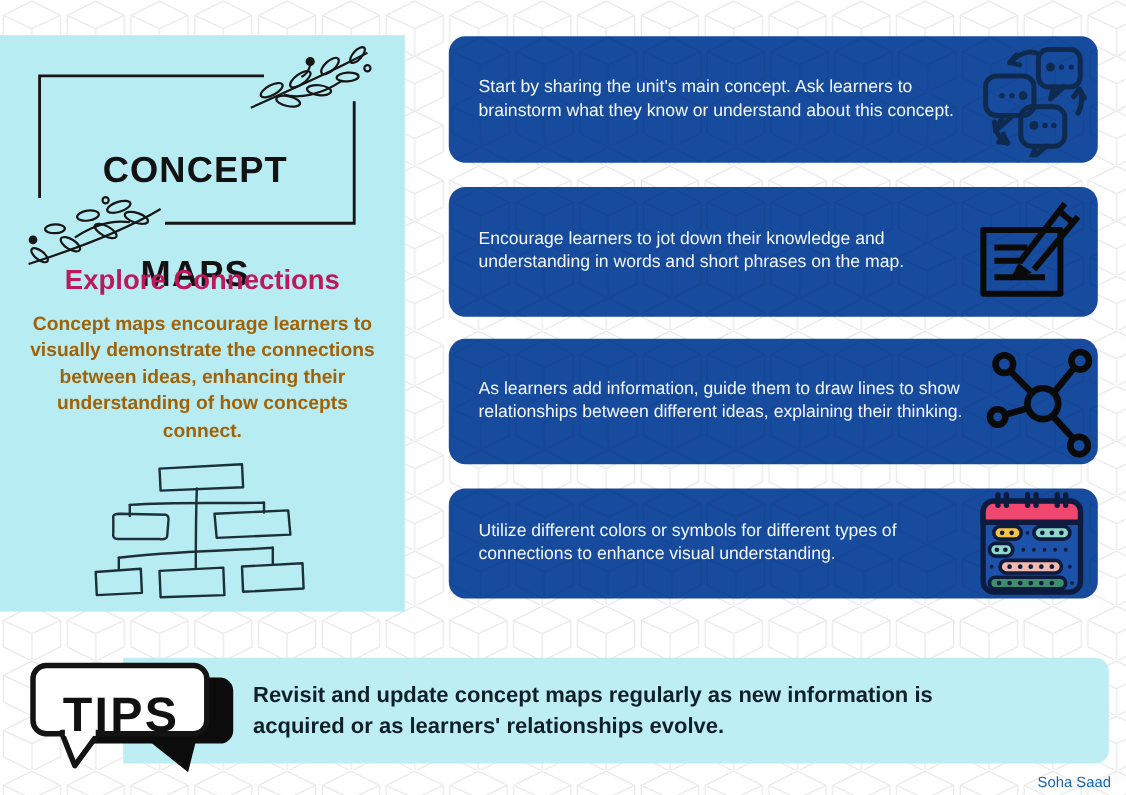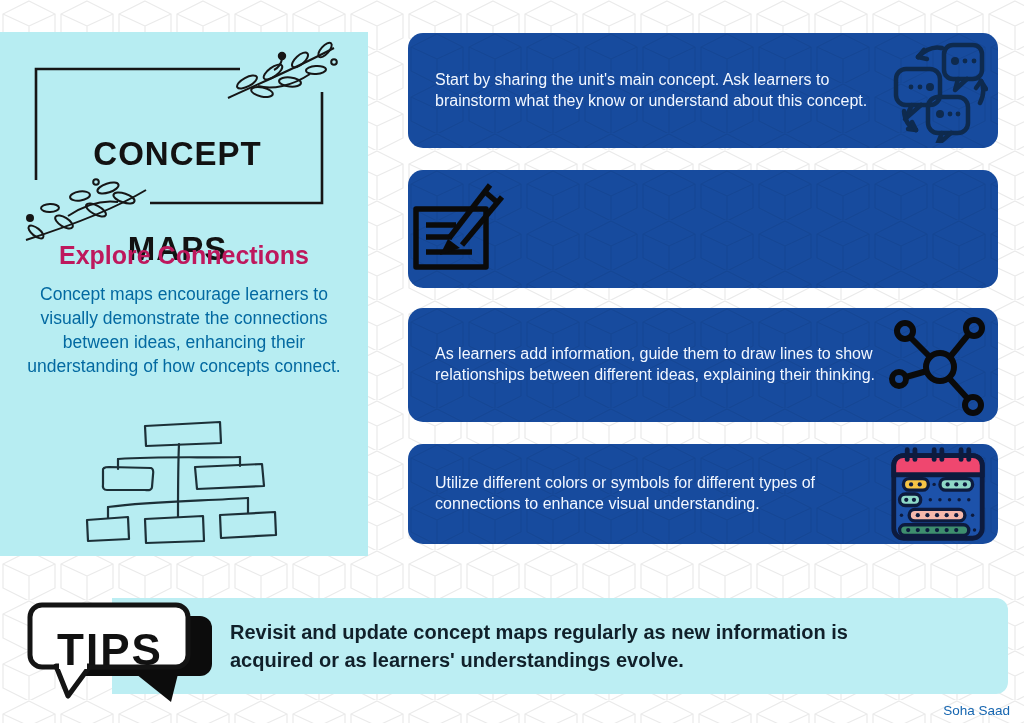--- a/index.html
+++ b/index.html
@@ -22,35 +22,35 @@
     text-align:center; color:#121212;
     font-size:33px; font-weight:700; letter-spacing:1px; line-height:1.48;
   }
   .title span { display:block;margin-top:46px; }
   .subtitle {
     position:absolute; left:0; top:209px; width:368px;
     text-align:center; color:#be185d; font-size:25px; font-weight:800;
   }
   .description {
     position:absolute; left:14px; top:250px; width:340px;
-    text-align:center; color:#0369a1; font-size:17.5px; line-height:1.38;
-    font-weight:400;
+    text-align:center; color:#a16207; font-size:17.5px; line-height:1.38;
+    font-weight:700;
   }
   .sketch-svg { position:absolute; left:43px; top:385px; }
 
   
   .steps { position:absolute; left:408px; top:0; width:590px; z-index:1; }
   .step-card {
     position:absolute; left:0; width:590px;
     background:#174b9e; border-radius:15px; overflow:hidden;
     display:flex; align-items:center;
   }
   .step-card.c1 { top:33px;  height:115px; }
   .step-card.c2 { top:170px; height:118px; }
-  .step-card.c3 { top:308px; height:114px; }
+  .step-card.c3 { top:308px; height:114px;justify-content:space-between; }
   .step-card.c4 { top:444px; height:100px; }
   .card-pat { position:absolute; inset:0; }
   .step-text {
     position:relative; z-index:2; padding:10px 4px 10px 27px; width:478px;
     color:#f2f7ff; font-size:16px; line-height:1.3; font-weight:500;
   }
   .step-icon { position:relative; z-index:2; flex:0 0 104px; display:flex;
     align-items:center; justify-content:center; }
 
   
@@ -198,20 +198,21 @@
               <circle cx="70" cy="75" r="2.4"></circle>
           </g>
         </svg>
       </div>
     </div>
 
     <div class="step-card c2">
       <svg class="card-pat" width="590" height="118" aria-hidden="true">
           <rect width="590" height="118" fill="url(#cubesDark)"></rect>
         </svg>
+      <p class="step-text">Encourage learners to jot down their knowledge and understanding in words and short phrases on the map.</p>
       <div class="step-icon">
         <svg width="100" height="100" viewBox="0 0 100 100" aria-hidden="true">
           <g stroke="#0a0a0a" stroke-width="5.5" fill="none" stroke-linejoin="round">
             <rect x="6" y="30" width="70" height="58"></rect>
             <path d="M16,46 H46"></path>
               <path d="M16,58 H42"></path>
               <path d="M16,73 H62"></path>
             <path d="M80,6 L40,58"></path>
               <path d="M92,18 L52,66"></path>
             <path d="M74,12 L88,24"></path>
@@ -297,21 +298,21 @@
               <circle cx="61" cy="89.5" r="2.2"></circle>
               <circle cx="71" cy="89.5" r="2.2"></circle>
             <circle cx="90" cy="89.5" r="1.8"></circle>
           </g>
         </svg>
       </div>
     </div>
   </section>
 
   <div class="tips-bar">
-    <p class="tips-text">Revisit and update concept maps regularly as new information is acquired or as learners' understandings evolve.</p>
+    <p class="tips-text">Revisit and update concept maps regularly as new information is acquired or as learners' relationships evolve.</p>
   </div>
 
   <svg class="tips-logo" width="190" height="104" viewBox="0 0 190 104" aria-hidden="true">
     <rect x="30" y="16" width="156" height="60" rx="12" fill="#0c0c0c"></rect>
     <polygon points="110,74 152,74 145,102" fill="#0c0c0c"></polygon>
     <rect x="4" y="5" width="158" height="62" rx="12" fill="#ffffff" stroke="#141414" stroke-width="5"></rect>
     <polygon points="30,66 64,66 42,96" fill="#ffffff" stroke="#141414" stroke-width="5" stroke-linejoin="round"></polygon>
     <rect x="33" y="61" width="28" height="8" fill="#ffffff"></rect>
     <text x="84" y="53" text-anchor="middle" dominant-baseline="middle" font-family="Liberation Sans, sans-serif" font-size="44" font-weight="900" letter-spacing="2" fill="#111111">TIPS</text>
   </svg>

